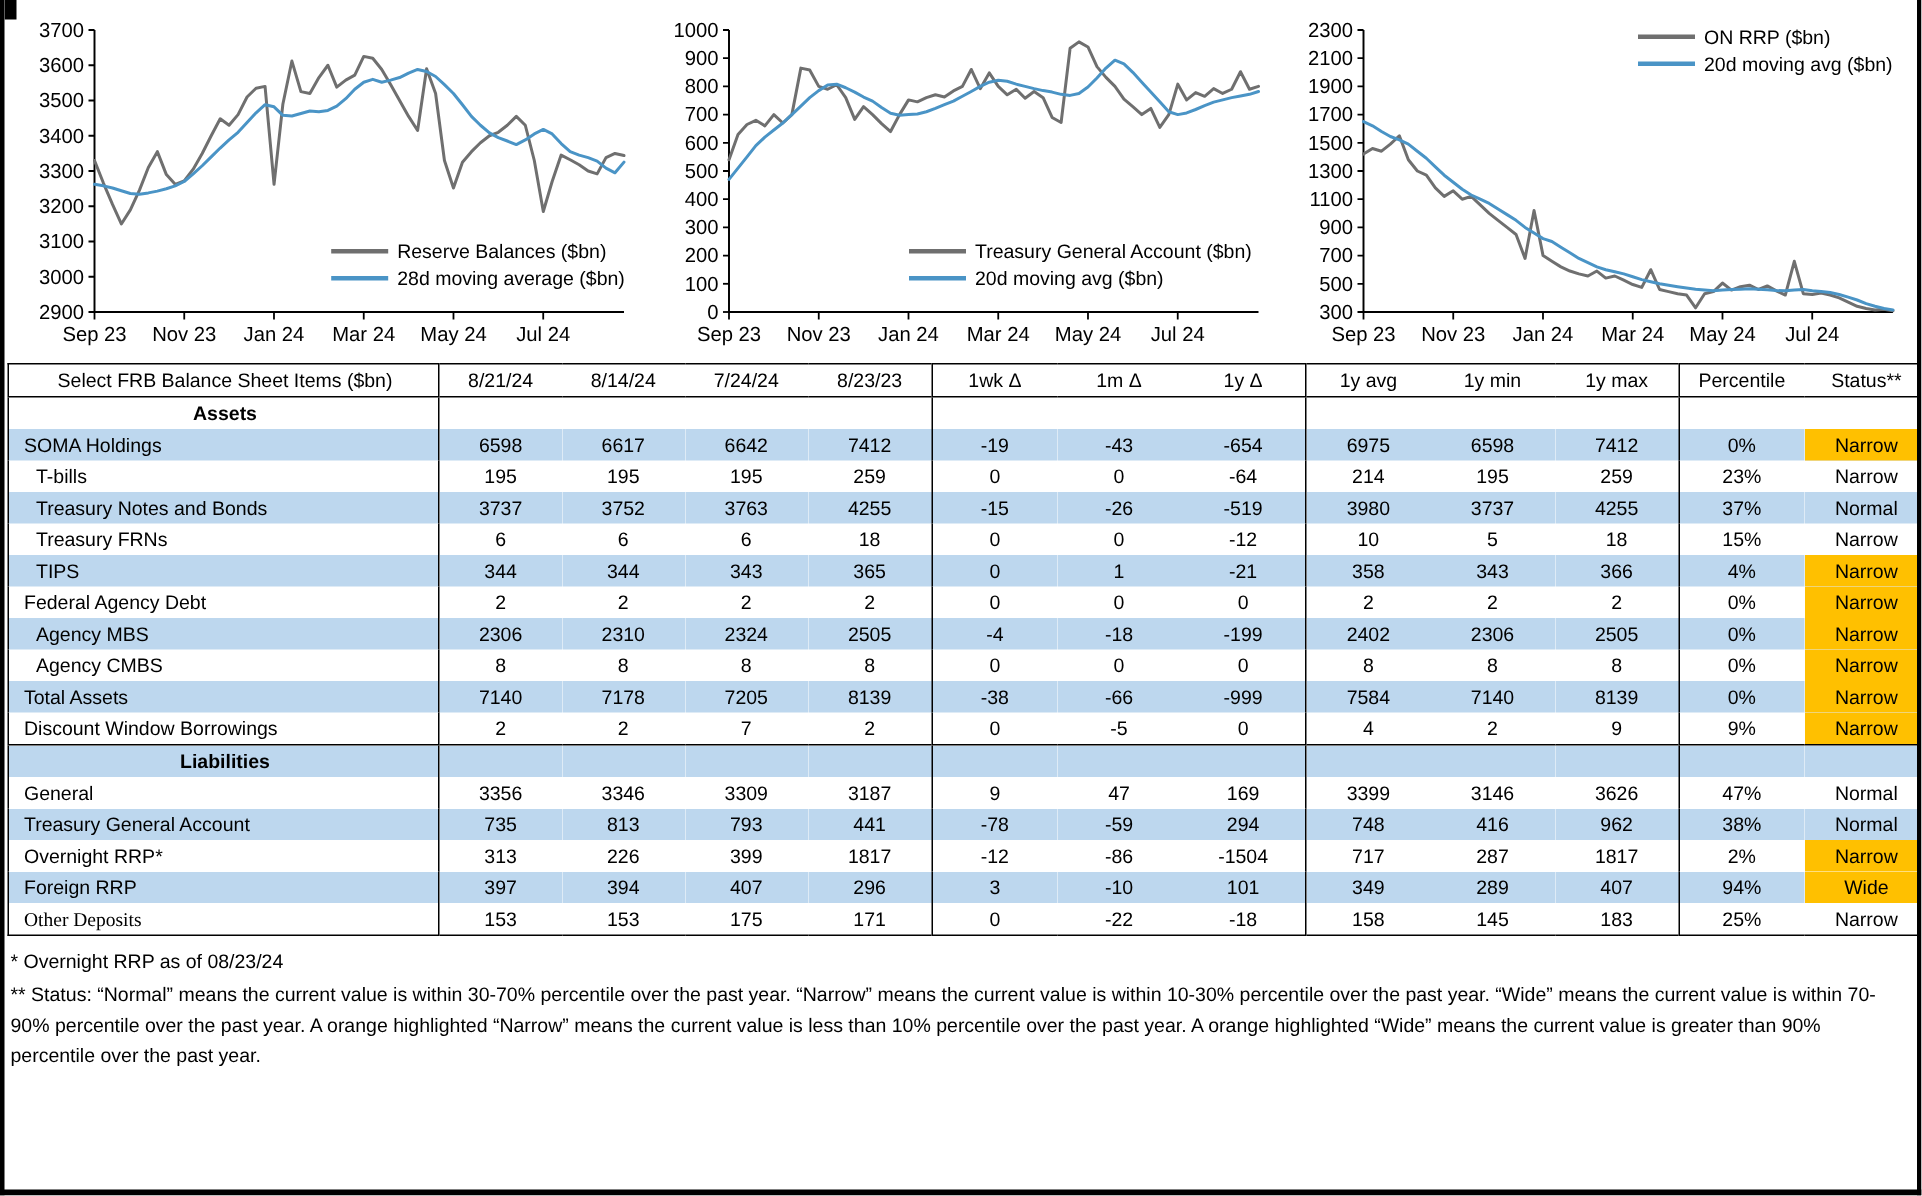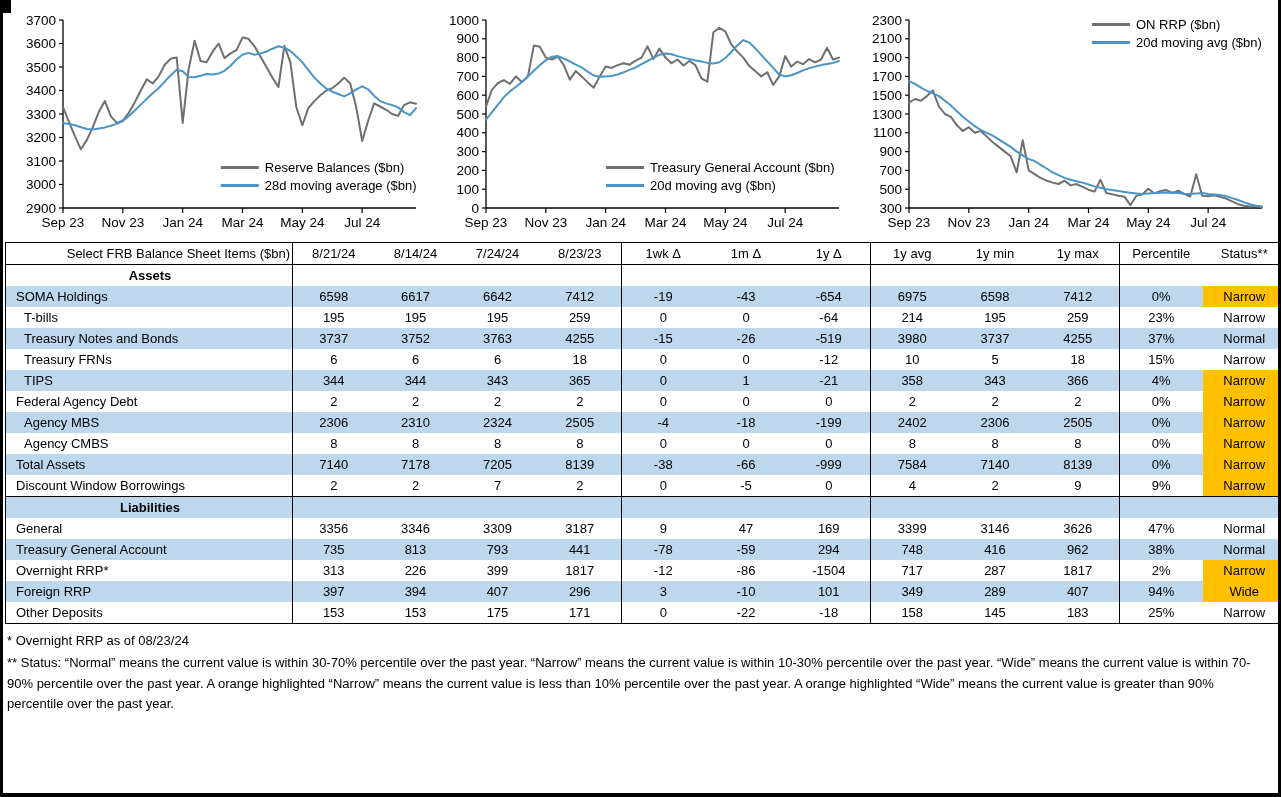--- a/index.html
+++ b/index.html
@@ -9,21 +9,21 @@
   .corner-mark{position:absolute;top:0;left:0;width:8px;height:13px;background:#000;}
   .charts-row{display:flex;gap:4px;padding:6px 4px 0 6px;}
   .chart{margin:0;padding:0;}
   .chart svg{display:block;}
   .chart svg text{font-family:"Liberation Sans","DejaVu Sans",sans-serif;fill:#000;}
   table.bs{border-collapse:collapse;table-layout:fixed;width:1272px;margin:4px 0 0 2px;
            border:1.5px solid #000;font-size:13px;}
   table.bs th,table.bs td{height:21px;padding:0 2px;overflow:hidden;white-space:nowrap;font-weight:normal;}
   table.bs thead tr{border-bottom:1.5px solid #000;height:22px;}
   table.bs th{text-align:center;}
-  table.bs th:first-child{text-align:right;padding-left:4px;}
+  table.bs th:first-child{text-align:center;padding-left:4px;}
   table.bs td{text-align:center;}
   table.bs td.lbl{text-align:left;}
   table.bs td.sec{font-weight:bold;text-align:center;}
   table.bs tr.blue{background:#BDD7EE;}
   table.bs td.orange{background:#FFC000;}
   table.bs tr.top-border{border-top:1.5px solid #000;}
   table.bs th:nth-child(1),table.bs td:nth-child(1),
   table.bs th:nth-child(5),table.bs td:nth-child(5),
   table.bs th:nth-child(8),table.bs td:nth-child(8),
   table.bs th:nth-child(11),table.bs td:nth-child(11){border-right:1.2px solid #000;}
@@ -441,21 +441,21 @@
           <td>3</td>
           <td>-10</td>
           <td>101</td>
           <td>349</td>
           <td>289</td>
           <td>407</td>
           <td>94%</td>
           <td class="orange">Wide</td>
         </tr>
         <tr class="">
-          <td class="lbl" style="padding-left: 10px;">Other Deposits</td>
+          <td class="lbl" style="padding-left: 10px; font-family: Liberation Serif, serif;">Other Deposits</td>
           <td>153</td>
           <td>153</td>
           <td>175</td>
           <td>171</td>
           <td>0</td>
           <td>-22</td>
           <td>-18</td>
           <td>158</td>
           <td>145</td>
           <td>183</td>

